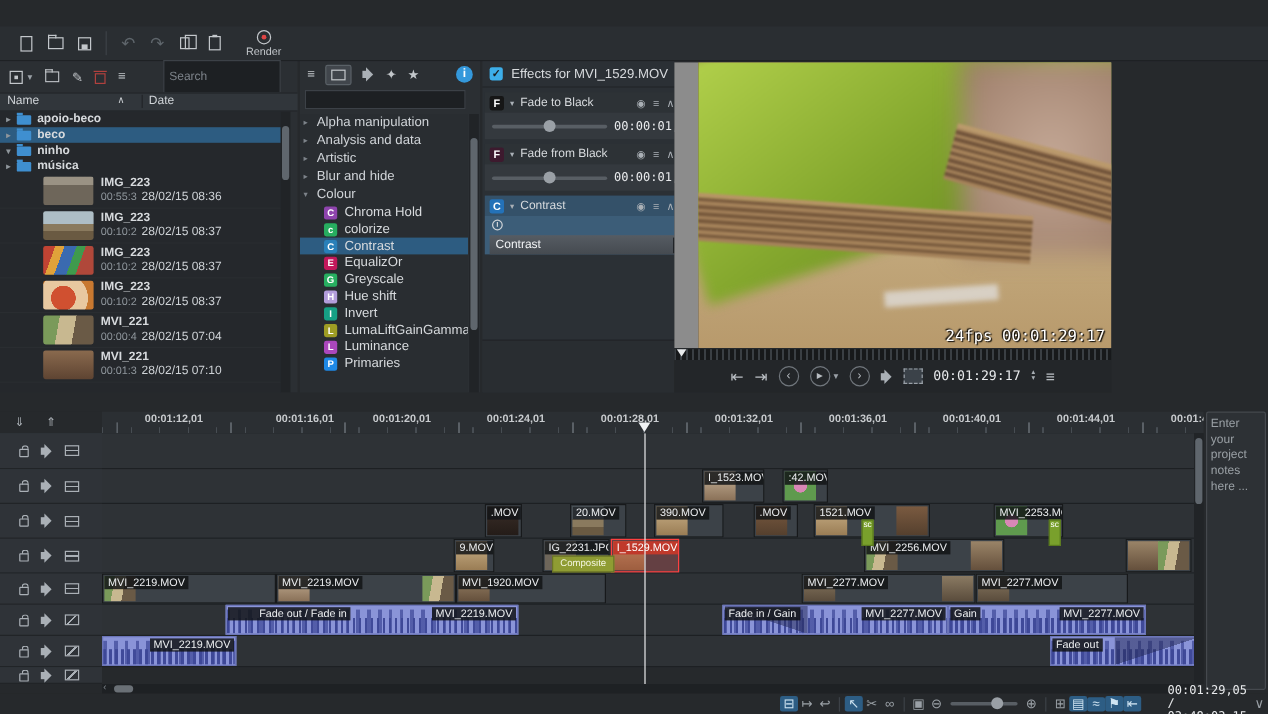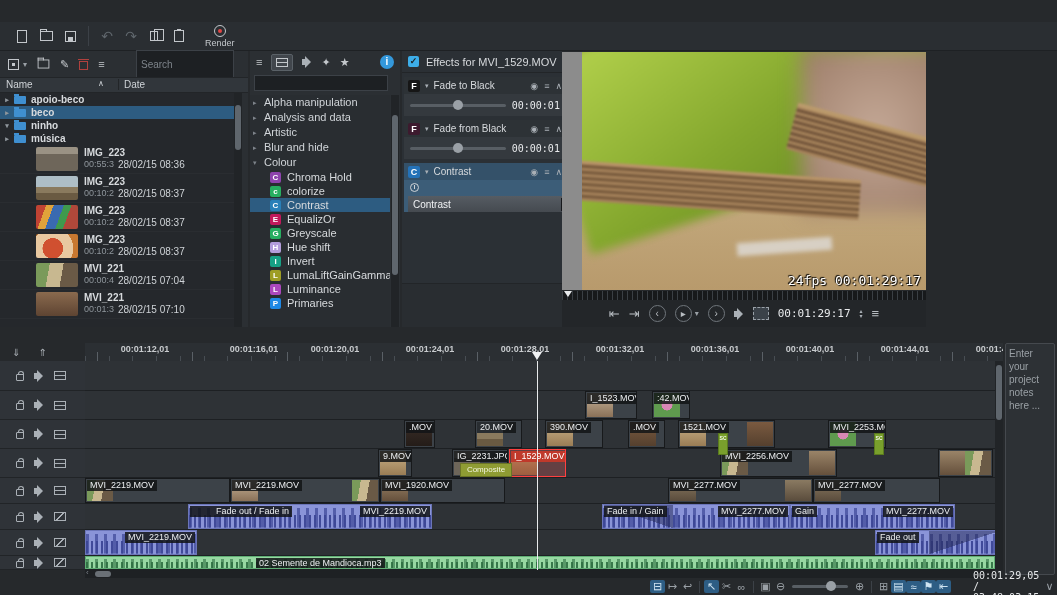--- a/index.html
+++ b/index.html
@@ -682,25 +682,20 @@
         </div>
         <div class="trow" style="top: 169px; height: 26px;">
           <div class="clip wave" style="left: 0px; width: 112px;">
             <div class="chip" style="right: 1px;">MVI_2219.MOV</div>
           </div>
           <div class="clip wave" style="left: 790px; width: 125px;">
             <div class="fade-out"></div>
             <div class="chip" style="left: 1px;">Fade out</div>
           </div>
         </div>
-        <div class="trow" style="top: 195px; height: 14px;">
-          <div class="clip wave green" style="left: 0px; width: 910px;">
-            <div class="chip" style="left: 170px;">02 Semente de Mandioca.mp3</div>
-          </div>
-        </div>
         <div class="composite" style="left: 375px; top: 102px; width: 52px;">Composite</div>
         <div class="sctag" style="left: 633px; top: 72px;">sc</div>
         <div class="sctag" style="left: 789px; top: 72px;">sc</div>
         <div class="playline" style="left: 452px;"></div>
       </div>
     <div class="hscroll">
       <span class="hs-arrow">‹</span>
       <div class="hthumb"></div>
     </div>
     <div class="vscroll" style="left:995px;top:18px;height:209px;">

